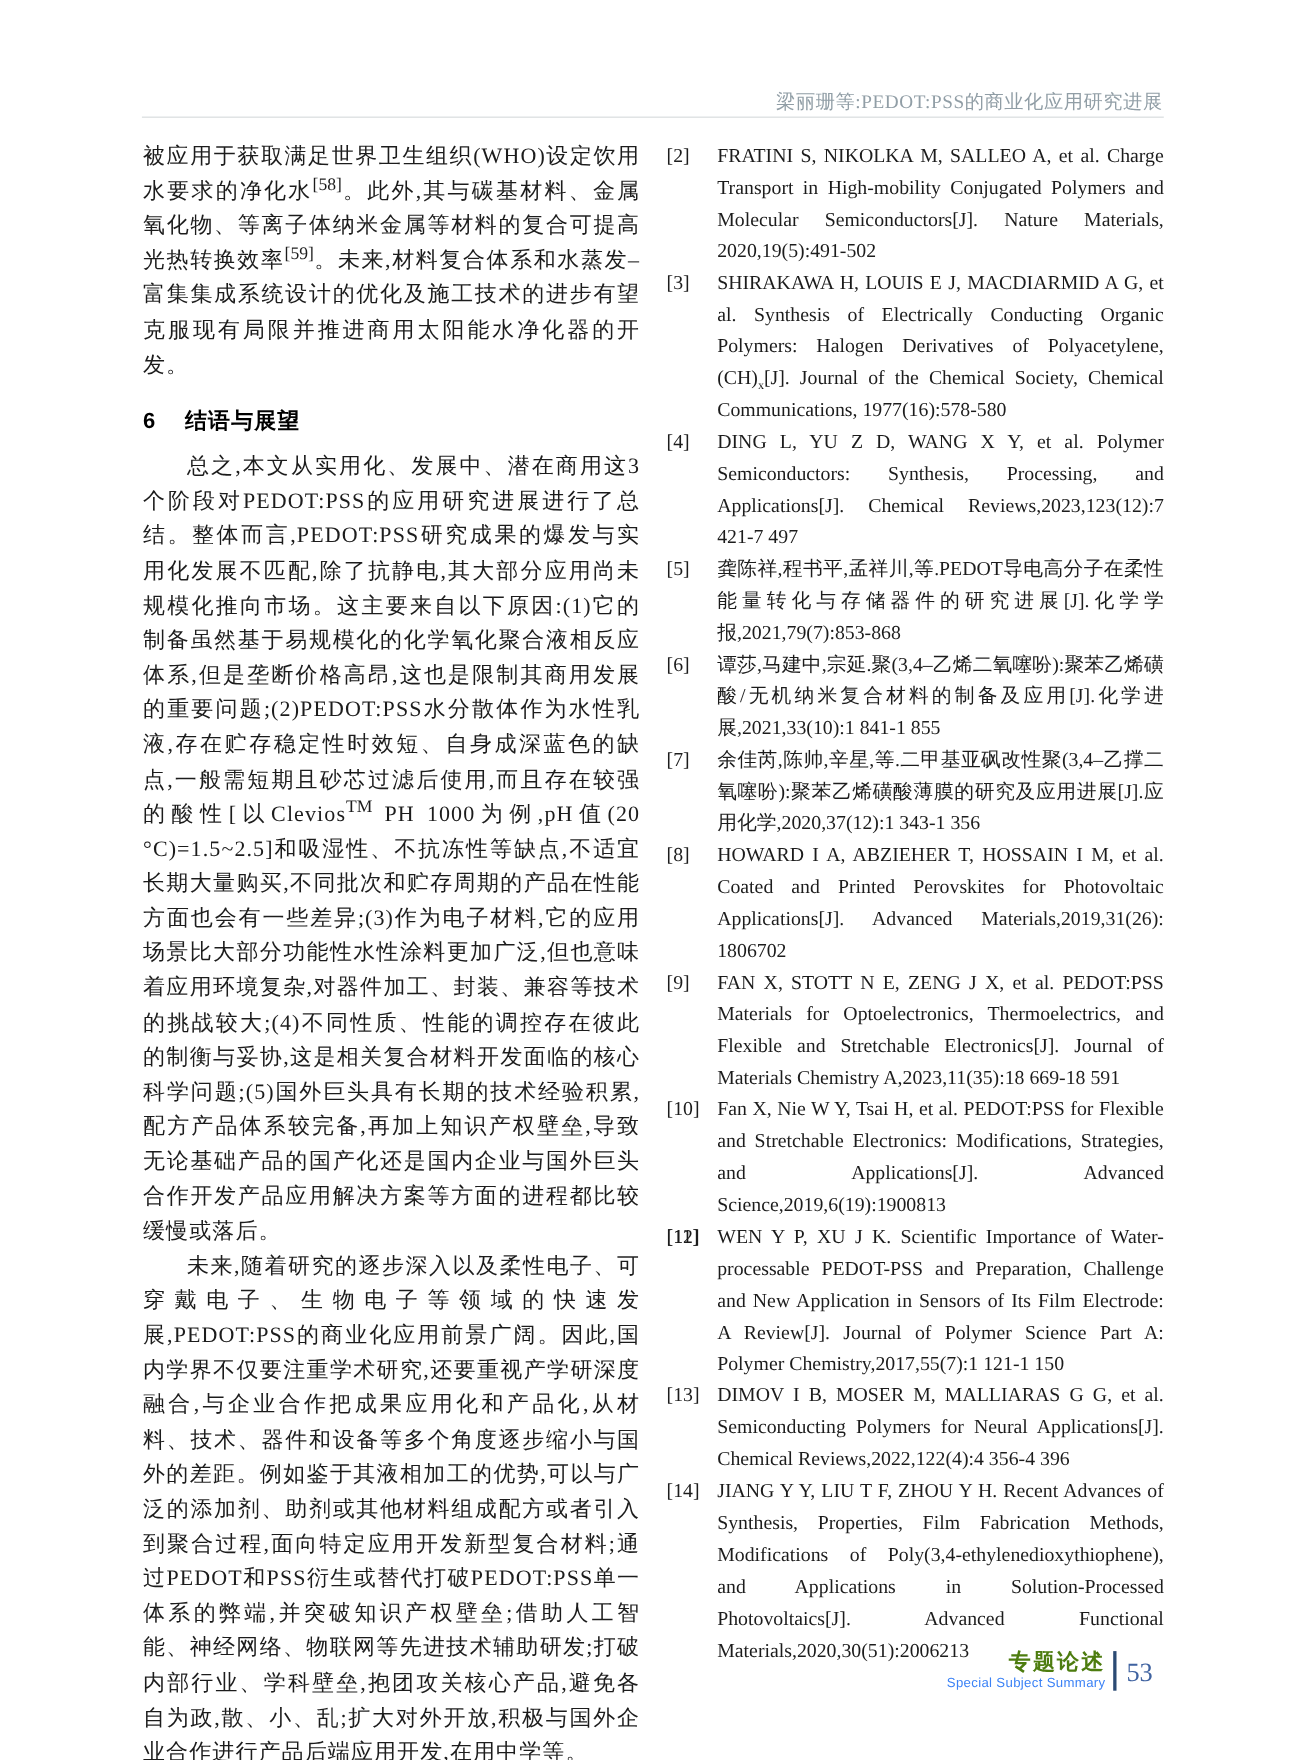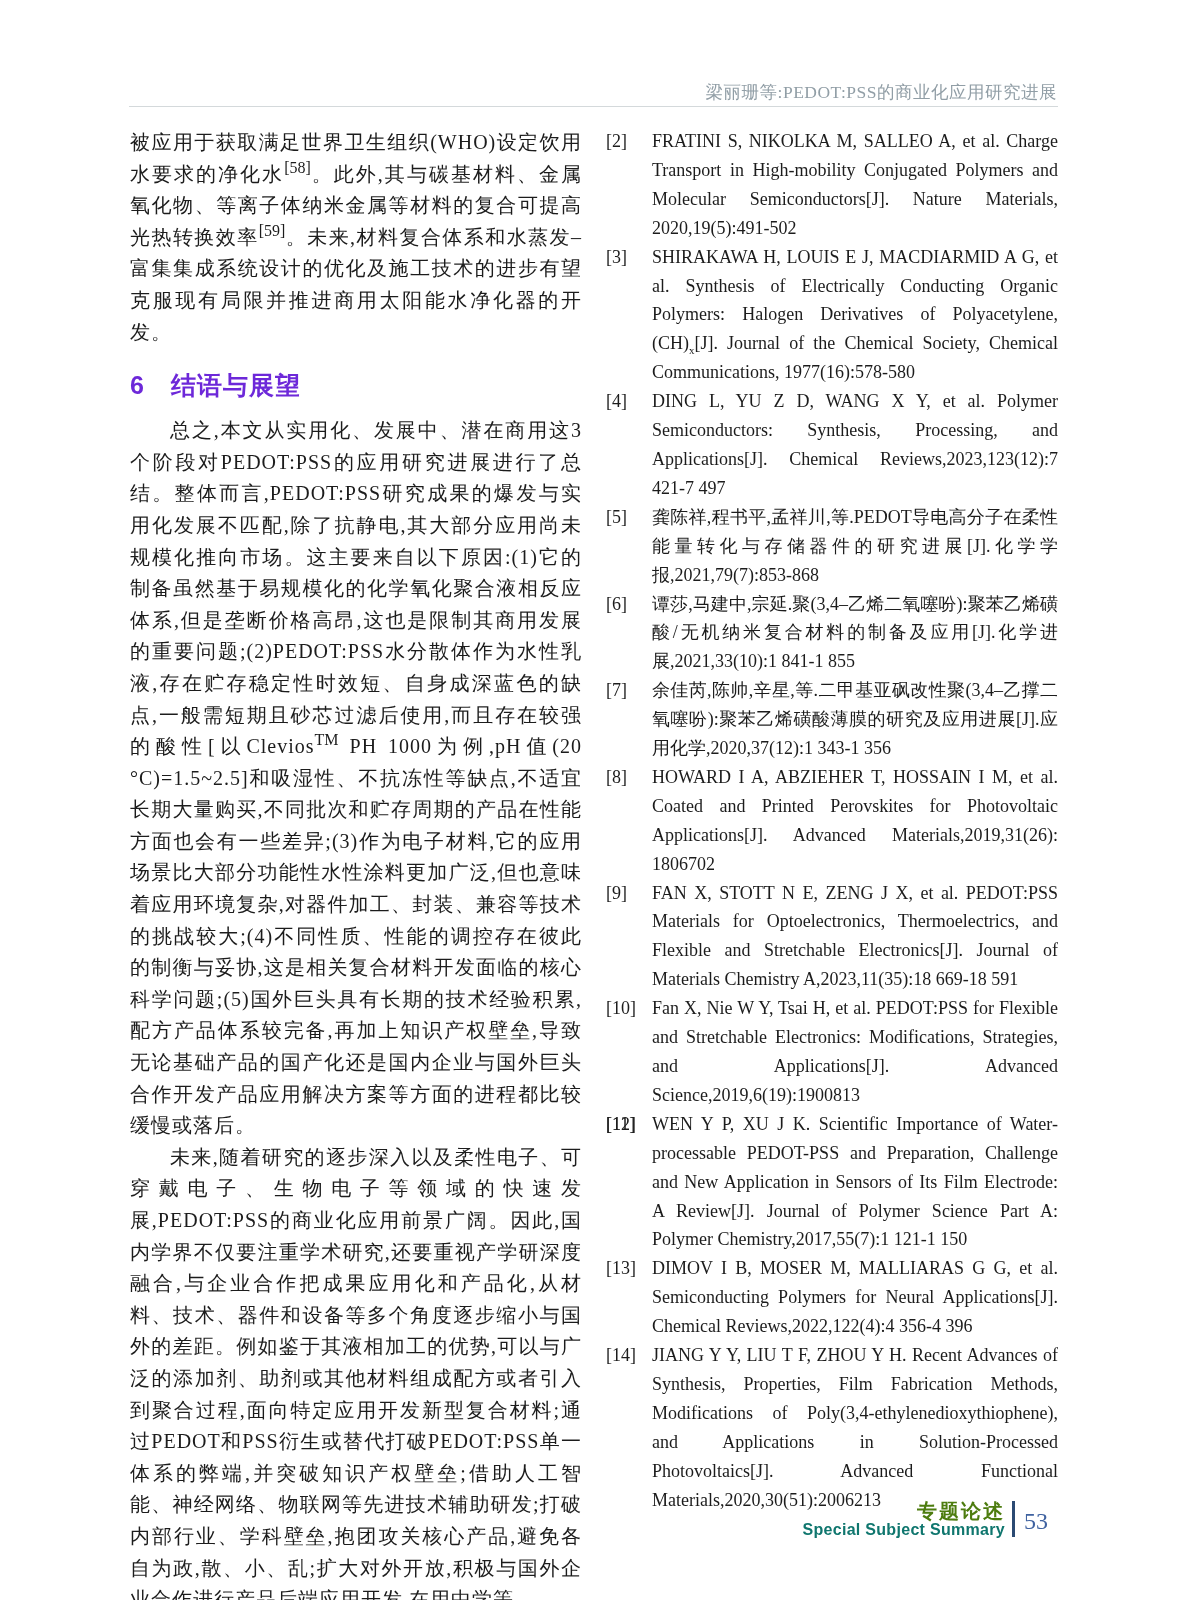--- a/index.html
+++ b/index.html
@@ -28,45 +28,44 @@
     margin:0; font-size:20px; line-height:31.6px; letter-spacing:1px;
     text-align:justify;
   }
   .indent { text-indent:2em; }
   .body-p sup, .ref-text sup {
     font-size:16px; letter-spacing:0; line-height:0; vertical-align:super;
   }
   .ref-text sub { font-size:11px; line-height:0; }
   
   .section-heading {
-    margin:21px 0 13px 0; color:#6d28d9;
+    margin:21px 0 13px 0; color:#000000;
     font-family:"Liberation Sans","DejaVu Sans",sans-serif;
-    font-size:25px; font-weight:bold; letter-spacing:1px;
+    font-size:20px; font-weight:bold; letter-spacing:1px;
   }
   .section-heading .sec-num { margin-right:26px; }
   .ref-item {
     position:relative; padding-left:46px; margin:0;
     font-size:18px; line-height:28.9px; text-align:justify;
   }
   .ref-item .ref-num { position:absolute; left:0; top:0; }
   
   .footer {
     position:absolute; top:1500px; right:139px;
     display:flex; align-items:center;
   }
   .footer-texts { text-align:right; }
   .footer-cn {
     color:#4d7c0f; font-weight:bold; font-size:20px; letter-spacing:2px;
     font-family:"Liberation Sans","DejaVu Sans",sans-serif; line-height:20px;
   }
   .footer-en {
-    color:#0f766e; font-size:16px; letter-spacing:0.3px;
+    color:#3b82f6; font-size:12px; letter-spacing:0.3px;
     font-family:"Liberation Sans","DejaVu Sans",sans-serif; line-height:14px;
     margin-top:2px;
-    font-weight:bold;
   }
   .footer-bar { width:3px; height:36px; background:#2b4a73; margin:0 9px 0 7px; }
   .footer-num {
     color:#3f62a0; font-size:24px; line-height:31px;
     font-family:"Liberation Serif","DejaVu Serif",serif; padding-top:6px;
   }
 </style>
 </head>
 <body>
 

